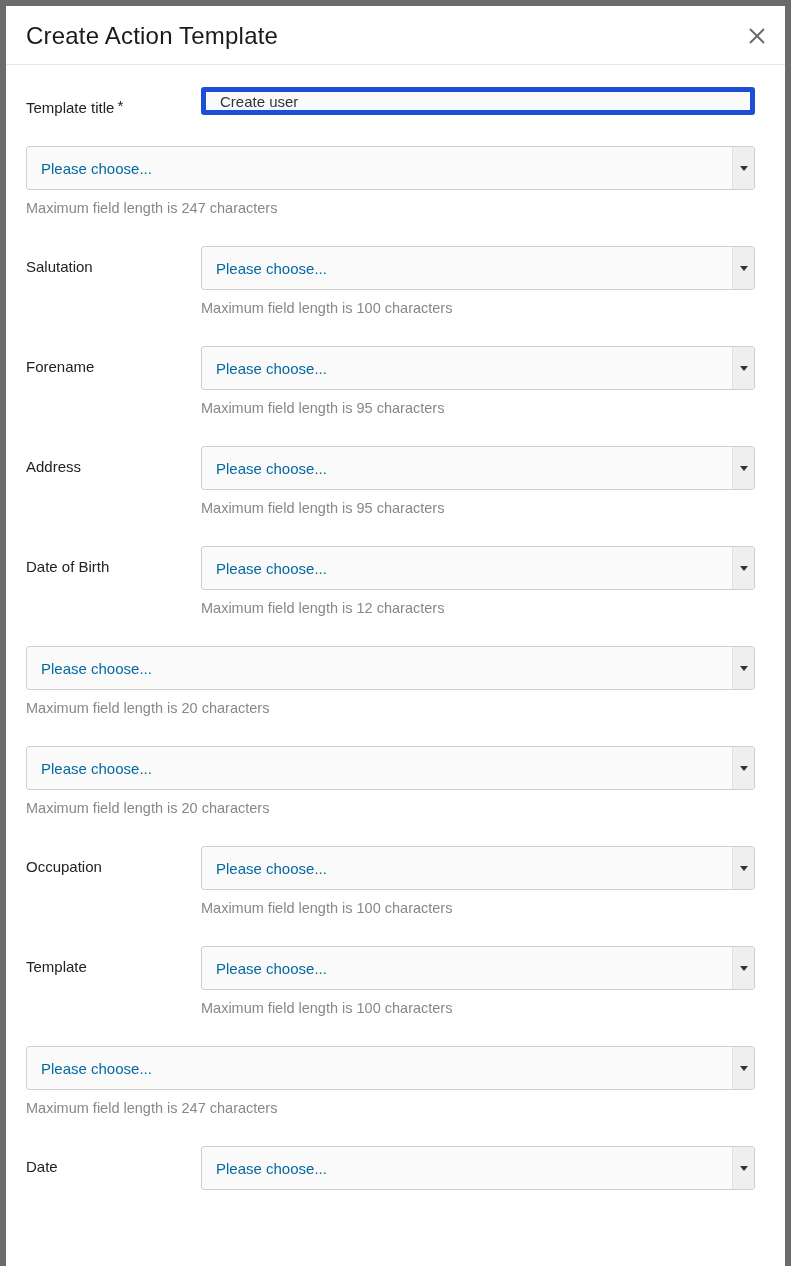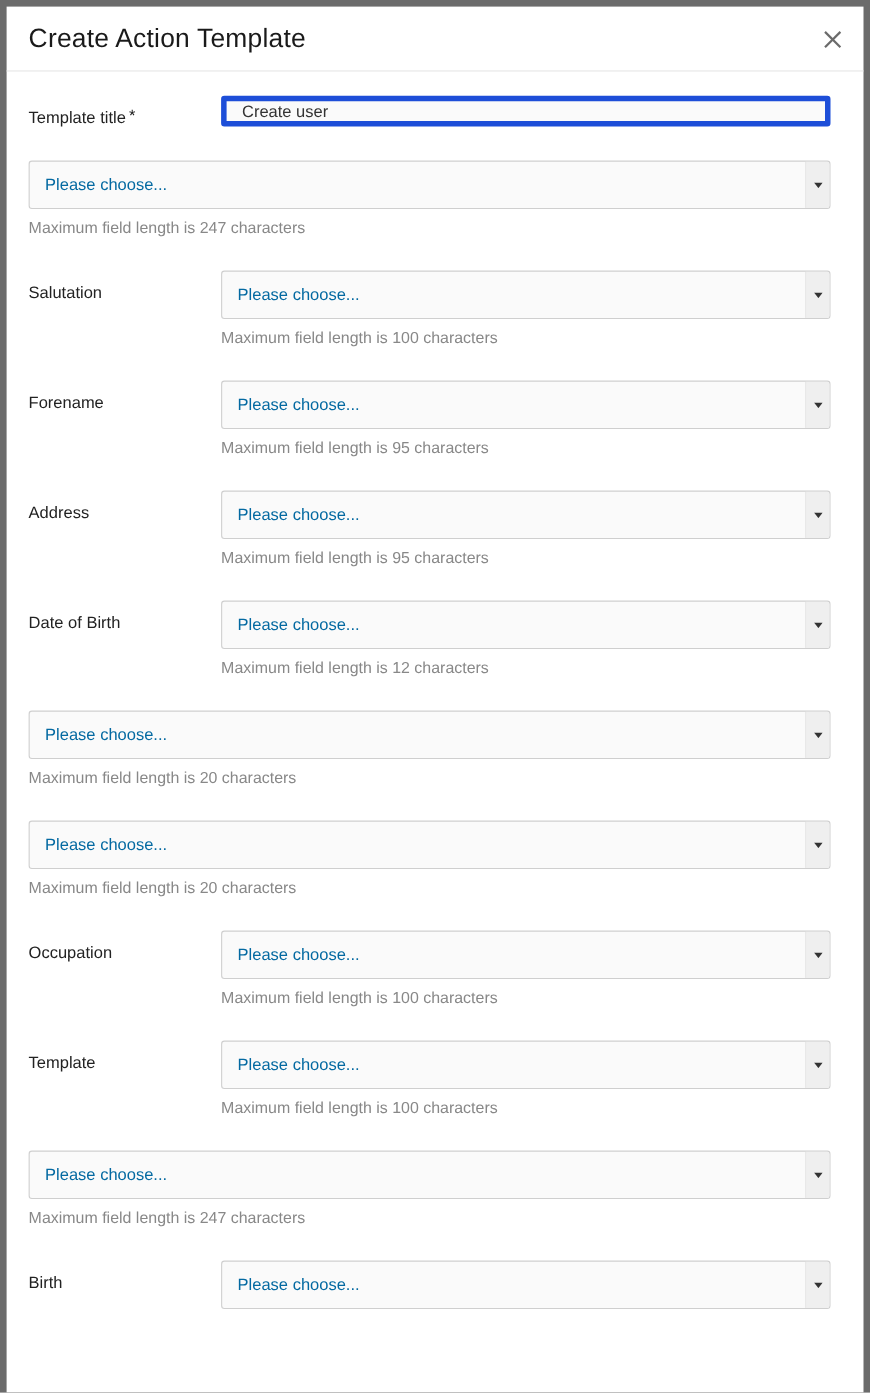--- a/index.html
+++ b/index.html
@@ -288,21 +288,21 @@
               <svg viewBox="0 0 8 5">
                 <path d="M0 0 L4 5 L8 0 Z"></path>
               </svg>
             </div>
         </div>
         <div class="hint">Maximum field length is 247 characters</div>
       </div>
     </div>
 
     <div class="form-row">
-      <div class="form-label">Birth</div>
+      <div class="form-label">Date</div>
       <div class="form-control-wrap">
         <div class="select-wrap">
           <div class="select-text">Please choose...</div>
           <div class="select-caret">
               <svg viewBox="0 0 8 5">
                 <path d="M0 0 L4 5 L8 0 Z"></path>
               </svg>
             </div>
         </div>
       </div>

